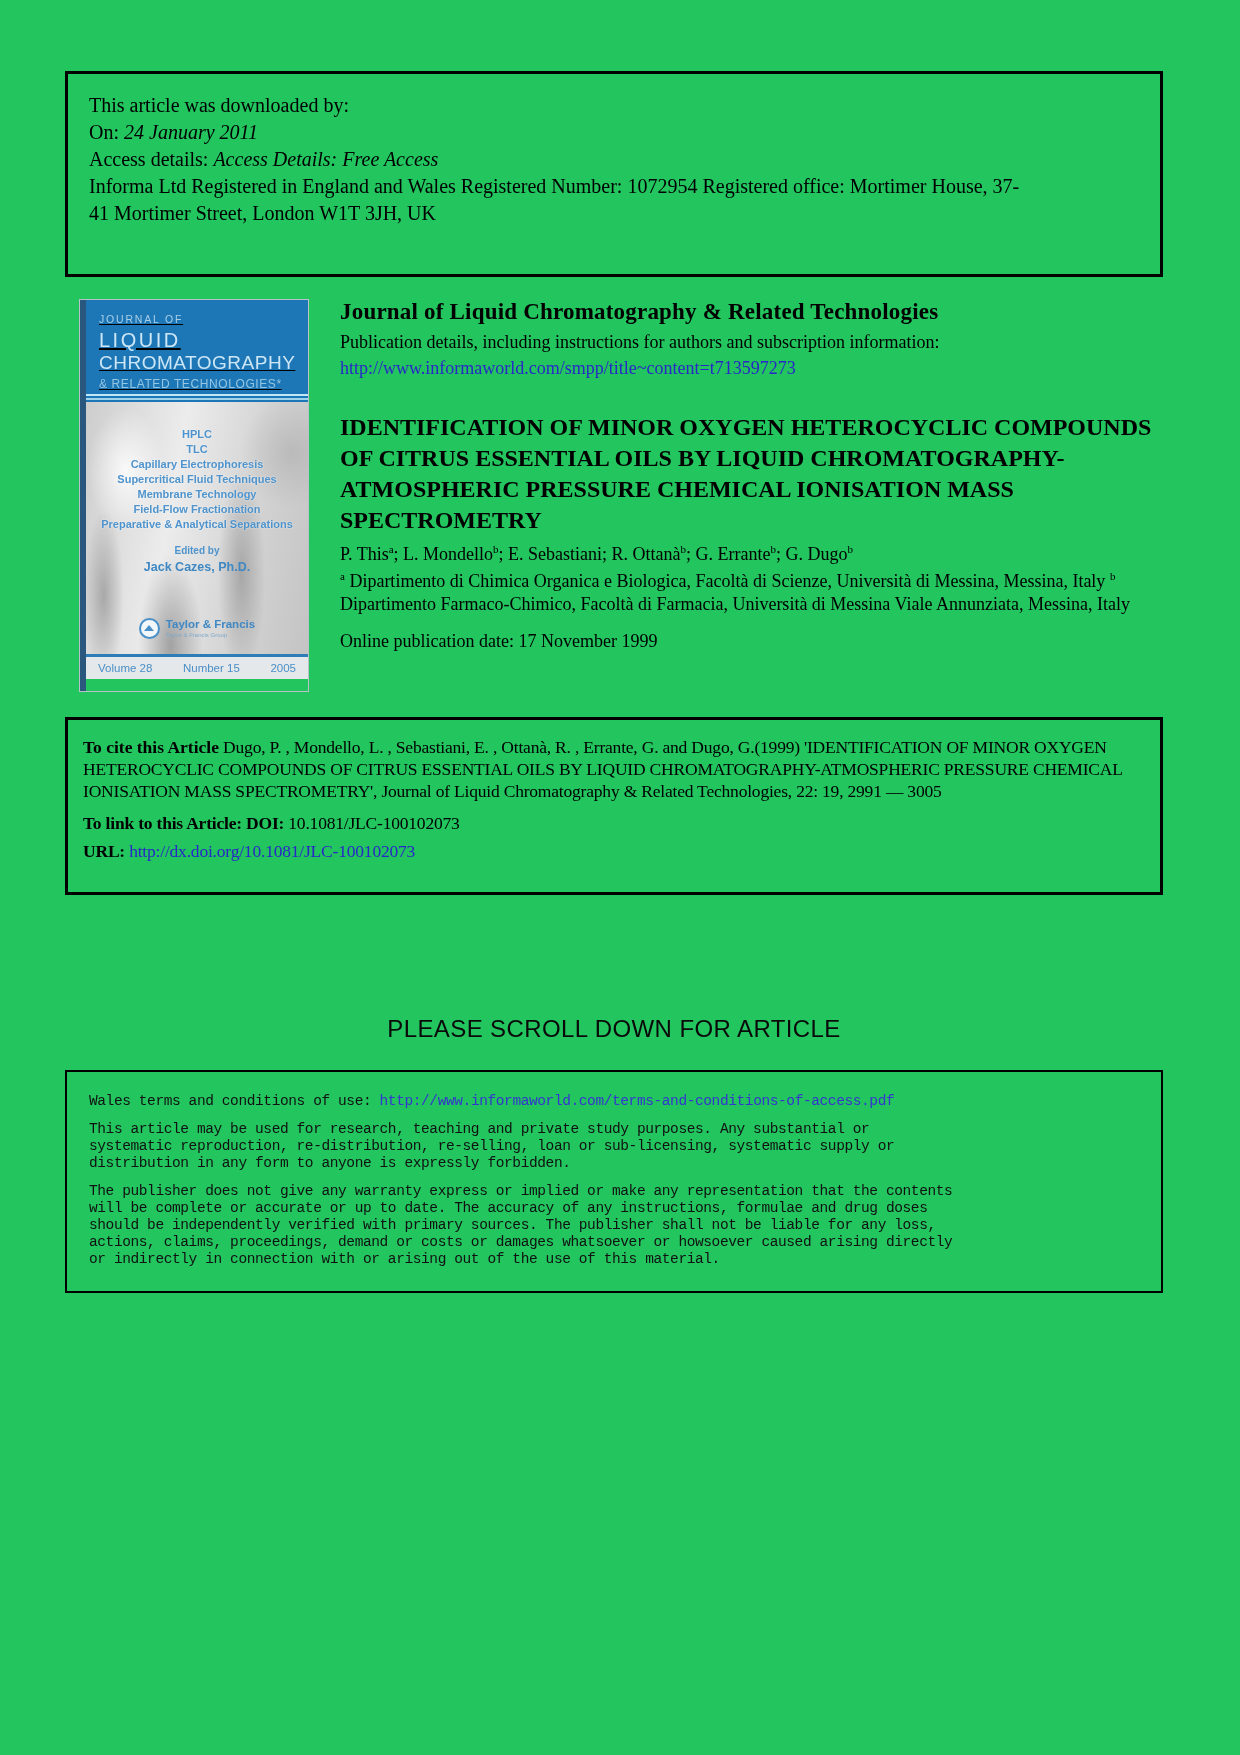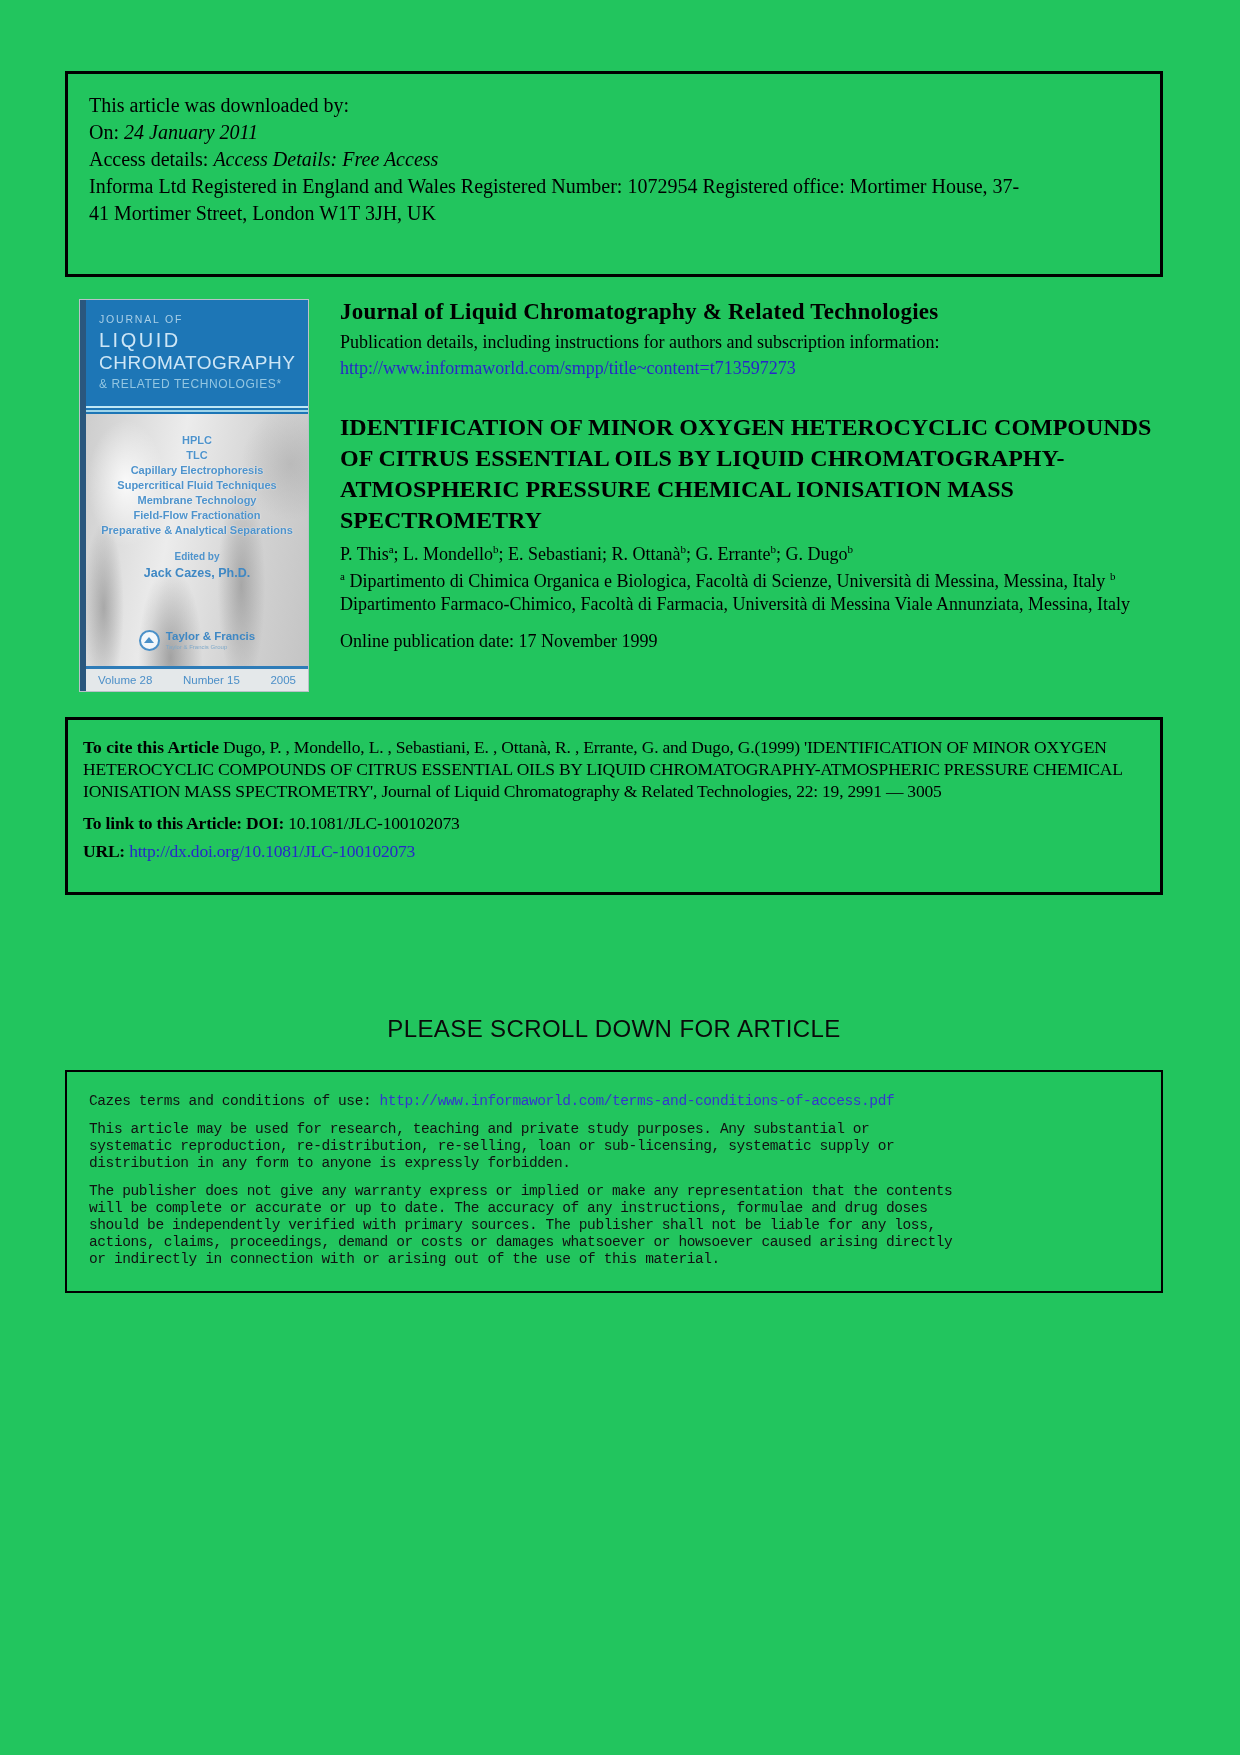--- a/index.html
+++ b/index.html
@@ -16,35 +16,35 @@
   
   .prov-box{position:absolute;left:65px;top:71px;width:1098px;height:206px;border:3px solid #000;
             padding:18px 26px 0 21px;font-size:20px;line-height:27px;}
   .prov-line{white-space:pre-line;}
   .it{font-style:italic;}
 
   
   .cover{position:absolute;left:80px;top:300px;width:228px;height:391px;
          font-family:"Liberation Sans",sans-serif;border-left:6px solid #2a577e;
          box-shadow:0 0 0 1px #b9c2c9;}
-  .cover-head{background:var(--cover-blue);height:106px;padding:13px 0 0 13px;}
+  .cover-head{background:var(--cover-blue);height:94px;padding:13px 0 0 13px;text-decoration:underline;}
   .cover-kicker{font-size:10.5px;letter-spacing:1.8px;color:#a9cfe7;}
   .cover-t1{font-size:20px;letter-spacing:2.5px;color:var(--cover-text-light);margin-top:4px;}
   .cover-t2{font-size:19px;letter-spacing:.5px;color:var(--cover-text-light);white-space:nowrap;}
   .cover-t3{font-size:12px;letter-spacing:.6px;color:#93c6e2;margin-top:3px;white-space:nowrap;}
   .cover-divider{height:8px;background:linear-gradient(to bottom,#bfe7f5 0 2px,var(--cover-blue) 2px 4px,#9fd4ea 4px 6px,var(--cover-blue) 6px 8px);}
   .cover-body{position:relative;height:277px;text-align:center;
       background:
         radial-gradient(55px 90px at 18% 25%, rgba(255,255,255,.85), rgba(255,255,255,0) 70%),
         radial-gradient(34px 150px at 70% 62%, rgba(95,95,95,.38), rgba(95,95,95,0) 70%),
         radial-gradient(46px 130px at 38% 88%, rgba(70,70,70,.42), rgba(70,70,70,0) 70%),
         radial-gradient(28px 120px at 8% 70%, rgba(90,90,90,.40), rgba(90,90,90,0) 72%),
         radial-gradient(70px 80px at 92% 18%, rgba(140,140,140,.30), rgba(140,140,140,0) 70%),
         linear-gradient(100deg,#cdcdcd,#ececec 38%,#d4d4d4 68%,#c3c3c3);}
-  .cover-subjects{padding-top:19px;}
+  .cover-subjects{padding-top:25px;}
   .cover-subject{font-size:11px;font-weight:bold;color:var(--cover-accent);line-height:15px;
                  text-shadow:0 0 2px rgba(255,255,255,.8);}
   .cover-edited{margin-top:13px;font-size:10px;font-weight:bold;color:var(--cover-accent);}
   .cover-editor{margin-top:4px;font-size:12.5px;font-weight:bold;color:#3f88c4;}
   .cover-logo-row{position:absolute;left:0;right:0;bottom:40px;display:flex;align-items:center;justify-content:center;gap:6px;}
   .tf-circle{width:21px;height:21px;border-radius:50%;border:2px solid #4a90c8;background:#f2f7fb;position:relative;flex:0 0 auto;}
   .tf-circle::after{content:"";position:absolute;left:3px;top:5px;border-left:5px solid transparent;
                     border-right:5px solid transparent;border-bottom:6px solid #4a90c8;}
   .tf-text{text-align:left;line-height:1;}
   .tf-name{font-size:11.5px;font-weight:bold;color:#3f88c4;}
@@ -145,21 +145,21 @@
 
   <div class="cite-box">
     <div class="cite-para"><b>To cite this Article</b><span> Dugo, P. , Mondello, L. , Sebastiani, E. , Ottanà, R. , Errante, G. and Dugo, G.(1999) 'IDENTIFICATION OF MINOR OXYGEN HETEROCYCLIC COMPOUNDS OF CITRUS ESSENTIAL OILS BY LIQUID CHROMATOGRAPHY-ATMOSPHERIC PRESSURE CHEMICAL IONISATION MASS SPECTROMETRY', Journal of Liquid Chromatography &amp; Related Technologies, 22: 19, 2991 — 3005</span></div>
     <div class="doi-line"><b>To link to this Article: DOI:</b><span> 10.1081/JLC-100102073</span></div>
     <div class="url-line"><b>URL: </b><a class="plain-link">http://dx.doi.org/10.1081/JLC-100102073</a></div>
   </div>
 
   <div class="scroll-notice">PLEASE SCROLL DOWN FOR ARTICLE</div>
 
   <div class="terms-box">
-    <div class="terms-para"><span>Cazes terms and conditions of use: </span><a class="mono-link">http://www.informaworld.com/terms-and-conditions-of-access.pdf</a></div>
+    <div class="terms-para"><span>Wales terms and conditions of use: </span><a class="mono-link">http://www.informaworld.com/terms-and-conditions-of-access.pdf</a></div>
     <div class="terms-para">This article may be used for research, teaching and private study purposes. Any substantial or
 systematic reproduction, re-distribution, re-selling, loan or sub-licensing, systematic supply or
 distribution in any form to anyone is expressly forbidden.</div>
     <div class="terms-para">The publisher does not give any warranty express or implied or make any representation that the contents
 will be complete or accurate or up to date. The accuracy of any instructions, formulae and drug doses
 should be independently verified with primary sources. The publisher shall not be liable for any loss,
 actions, claims, proceedings, demand or costs or damages whatsoever or howsoever caused arising directly
 or indirectly in connection with or arising out of the use of this material.</div>
   </div>
 

